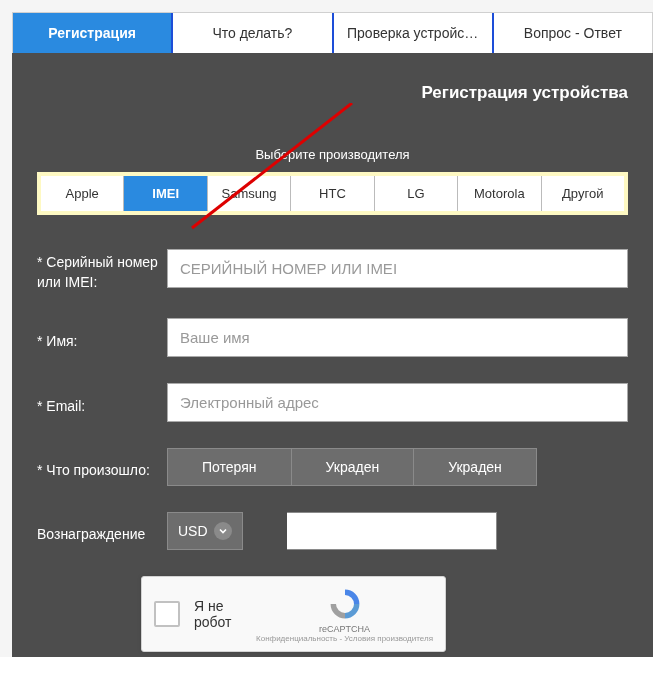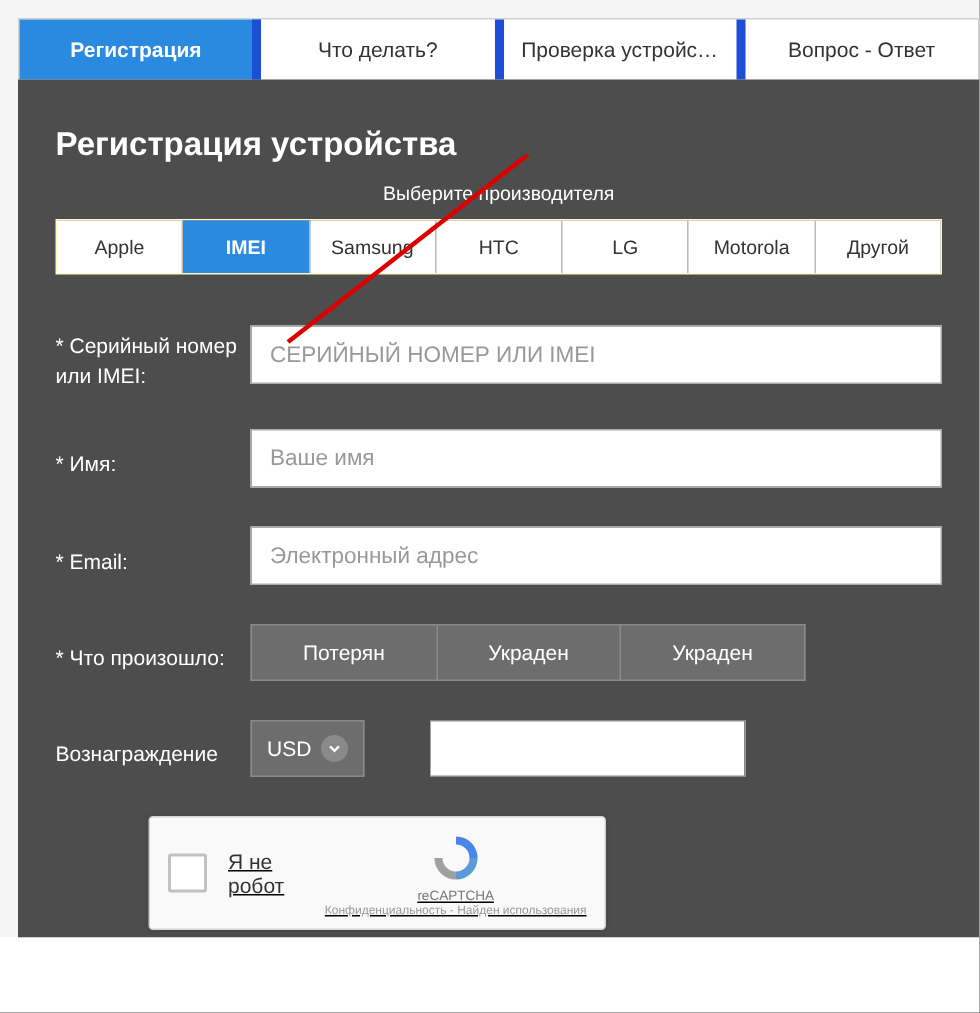--- a/index.html
+++ b/index.html
@@ -1,43 +1,43 @@
 <!DOCTYPE html>
 <html><head>
   <meta charset="utf-8">
   <style>
     * { box-sizing: border-box; margin: 0; padding: 0; }
     body { font-family: Arial, Helvetica, sans-serif; background: #fff; width: 653px; }
     .outer { background: #f5f5f5; padding: 12px 0 0 12px; }
     .tabs { display: flex; border: 1px solid #d0d0d0; border-bottom: none; background: #fff; }
-    .tab { flex: 1; text-align: center; padding: 12px 8px; font-size: 14px; color: #333; border-right: 6px solid #1d4ed8; cursor: pointer; white-space: nowrap; overflow: hidden; text-overflow: ellipsis; }
+    .tab { flex: 1; text-align: center; padding: 12px 8px; font-size: 14px; color: #333; border-right: 2px solid #1d4ed8; cursor: pointer; white-space: nowrap; overflow: hidden; text-overflow: ellipsis; }
     .tab:last-child { border-right: none; }
     .tab.active { background: #2a8ae0; color: #fff; font-weight: bold; }
     .content { background: #4d4d4d; padding: 30px 25px 5px 25px; }
-    .title { color: #fff; text-align: left; font-size: 22px; font-weight: bold; margin-bottom: 12px; }
+    .title { color: #fff; text-align: right; font-size: 17px; font-weight: bold; margin-bottom: 44px; }
     .subtitle { color: #fff; text-align: center; font-size: 13px; margin-bottom: 10px; }
-    .maker-tabs { display: flex; border: 1px solid #fef9c3; }
+    .maker-tabs { display: flex; border: 4px solid #fef9c3; }
     .maker-tab { flex: 1; text-align: center; padding: 10px 4px; font-size: 13px; background: #fff; color: #333; border-right: 1px solid #bbb; cursor: pointer; }
     .maker-tab:last-child { border-right: none; }
     .maker-tab.active { background: #2a8ae0; color: #fff; font-weight: bold; }
     .form { margin-top: 30px; }
     .row { display: flex; margin-bottom: 26px; align-items: center; }
     .label { width: 130px; color: #fff; font-size: 14px; padding-top: 8px; line-height: 1.4; }
     .field { flex: 1; }
     .input { width: 100%; padding: 10px 12px; font-size: 15px; border: 1px solid #aaa; color: #4d7c0f; background: #fff; }
     .input::placeholder { color: #999; }
     .btn-group { display: flex; gap: 0; }
     .btn { padding: 10px 34px; font-size: 14px; background: #6d6d6d; color: #fff; border: 1px solid #8a8a8a; cursor: pointer; }
     .btn + .btn { border-left: none; }
     .currency-row { display: flex; gap: 44px; }
     .currency-select { display: inline-flex; align-items: center; padding: 9px 10px; background: #6d6d6d; color: #fff; border: 1px solid #8a8a8a; cursor: pointer; font-size: 14px; gap: 6px; }
     .chevron-circle { width: 18px; height: 18px; border-radius: 50%; background: #8a8a8a; display: inline-flex; align-items: center; justify-content: center; }
     .chevron-circle svg { display: block; }
     .currency-input { width: 210px; padding: 10px; border: 1px solid #8a8a8a; border-left: none; background: #fff; }
-    .recaptcha-wrap { margin-left: 62px; margin-top: 4px; text-decoration: underline; }
+    .recaptcha-wrap { margin-left: 104px; margin-top: 4px; }
     .recaptcha { width: 305px; height: 76px; background: #f9f9f9; border: 1px solid #d3d3d3; border-radius: 3px; box-shadow: 0 0 4px rgba(0,0,0,0.1); display: flex; align-items: center; padding: 0 12px; position: relative; }
     .checkbox { width: 26px; height: 26px; border: 2px solid #c1c1c1; border-radius: 2px; background: #fff; margin-right: 14px; cursor: pointer; }
     .recaptcha-label { font-size: 14px; color: #333; flex: 1; }
     .recaptcha-right { text-align: center; }
     .recaptcha-logo { width: 36px; height: 36px; margin: 0 auto 2px; }
     .recaptcha-brand { font-size: 9px; color: #777; }
     .recaptcha-terms { font-size: 8px; color: #999; }
     .arrow-line { position: absolute; top: 50px; left: 175px; width: 170px; height: 130px; pointer-events: none; z-index: 5; }
   </style>
 </head>
@@ -125,19 +125,19 @@
           <div class="recaptcha-label">Я не робот</div>
           <div class="recaptcha-right">
             <div class="recaptcha-logo">
               <svg viewBox="0 0 40 40">
                 <path d="M20 4 A16 16 0 0 1 36 20 L30 20 A10 10 0 0 0 20 10 Z" fill="#4a86e8"></path>
                 <path d="M36 20 A16 16 0 0 1 20 36 L20 30 A10 10 0 0 0 30 20 Z" fill="#5b9bd5"></path>
                 <path d="M20 36 A16 16 0 0 1 4 20 L10 20 A10 10 0 0 0 20 30 Z" fill="#a0a0a0"></path>
               </svg>
             </div>
             <div class="recaptcha-brand">reCAPTCHA</div>
-            <div class="recaptcha-terms">Конфиденциальность - Найден использования</div>
+            <div class="recaptcha-terms">Конфиденциальность - Условия производителя</div>
           </div>
         </div>
       </div>
     </div>
   </div>
 </div>
 
 </body></html>

